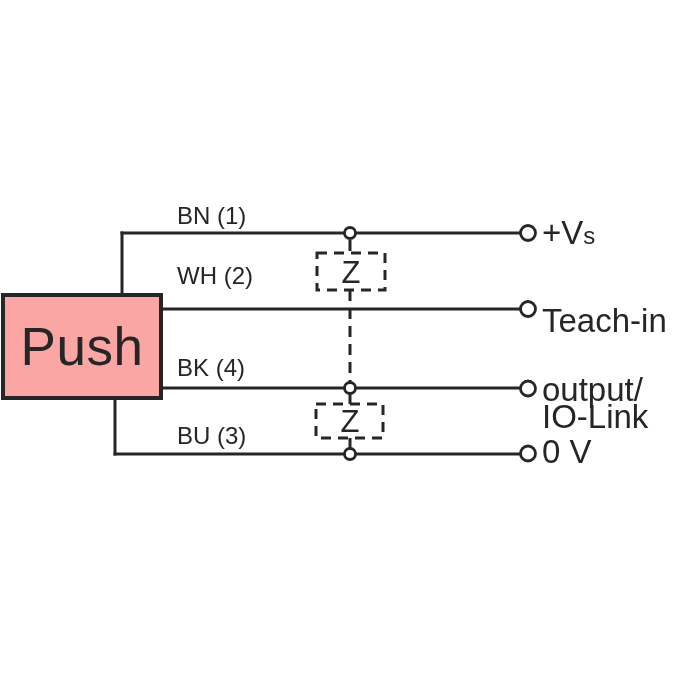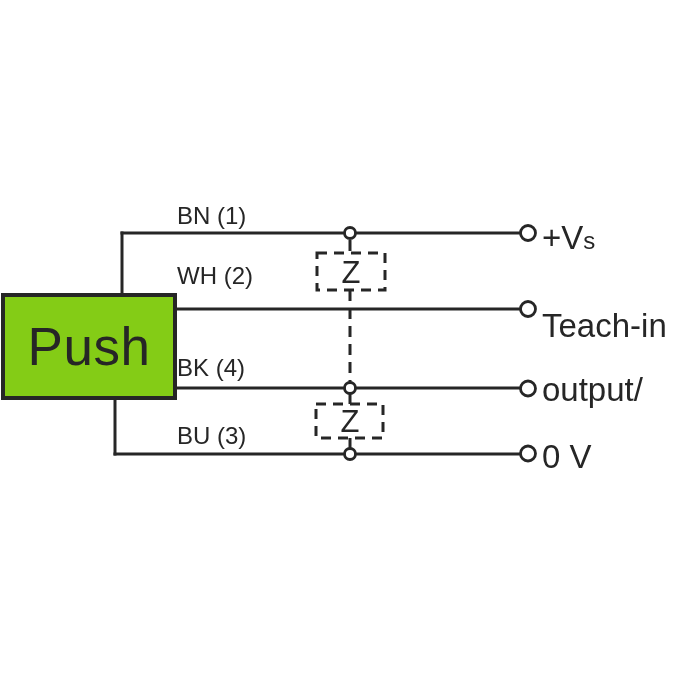--- a/index.html
+++ b/index.html
@@ -2,30 +2,30 @@
 <html><head>
 <meta charset="utf-8">
 <style>
   html,body { margin:0; padding:0; background:#ffffff; }
   .canvas {
     position:relative; width:675px; height:675px; background:#ffffff;
     font-family:"Liberation Sans", sans-serif; color:#262626; overflow:hidden;
   }
   .diagram-svg { position:absolute; left:0; top:0; }
   .pushbox {
-    position:absolute; left:1px; top:293px; width:176px; height:107px;
-    border:4px solid #262626; box-sizing:border-box; background:#84cc16;
+    position:absolute; left:1px; top:293px; width:162px; height:107px;
+    border:4px solid #262626; box-sizing:border-box; background:#fca5a5;
     display:flex; align-items:center; justify-content:center;
     font-size:53px; line-height:48px; letter-spacing:0.5px;
   }
   .plabel {
     position:absolute; left:177px; font-size:24px; line-height:34px; white-space:nowrap;
   }
   .tlabel {
-    position:absolute; left:542px; font-size:33px; line-height:44px; white-space:nowrap;
+    position:absolute; left:542px; font-size:33px; line-height:34px; white-space:nowrap;
   }
   .tlabel.two { line-height:27px; display:flex; flex-direction:column; }
   .small-sub { font-size:24px; }
   .zlabel {
     position:absolute; width:68px; text-align:center;
     font-size:31px; line-height:31px;
   }
 </style>
 </head>
 <body>
@@ -78,16 +78,17 @@
   <div class="plabel" style="top:259px;">WH (2)</div>
   <div class="plabel" style="top:351px;text-align:center;">BK (4)</div>
   <div class="plabel" style="top:419px;">BU (3)</div>
 
   <div class="tlabel" style="top:216px;">
     <span>+V</span><span class="small-sub">s</span>
   </div>
   <div class="tlabel" style="top:304px;">Teach-in</div>
   <div class="tlabel two" style="top:364px;margin-top:12px;">
     <span>output/</span>
+    <span>IO-Link</span>
   </div>
   <div class="tlabel" style="top:435px;">0 V</div>
 
 </div>
 
 </body></html>

